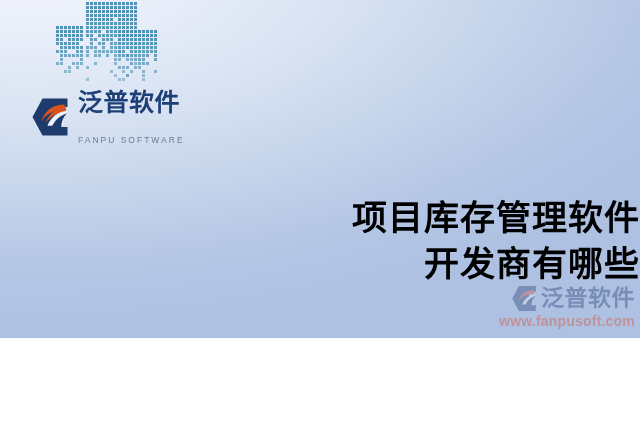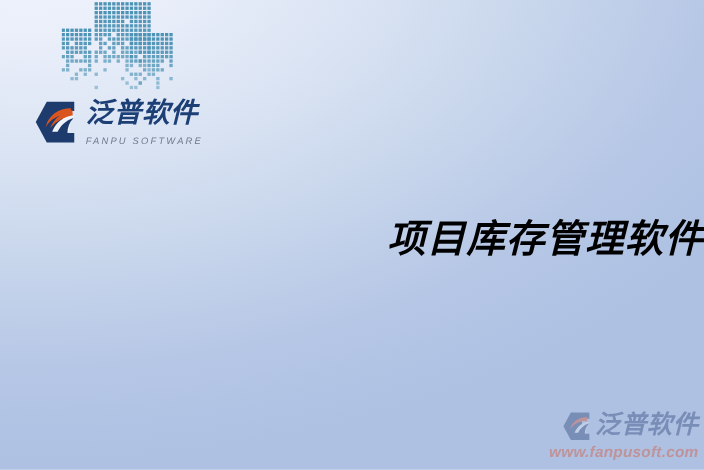--- a/index.html
+++ b/index.html
@@ -4,27 +4,26 @@
 <title>项目库存管理软件开发商有哪些</title>
 <style>
   html, body {
     margin: 0;
     padding: 0;
     background: #ffffff;
   }
   .poster {
     position: relative;
     width: 640px;
-    height: 427px;
+    height: 338px;
     overflow: hidden;
     font-family: "Liberation Sans", "DejaVu Sans", sans-serif;
     background-color: #b3c6e6;
     background-image:
       radial-gradient(120% 110% at 4% -12%, #f2f4fd 0%, #eaeffa 18%, #dce5f4 38%, #c9d7ec 60%, #b6c7e6 82%, #aec1e2 100%);
-    font-style: italic;
   }
 
   
   .skyline {
     position: absolute;
     left: 56px;
     top: 0px;
     width: 104px;
     height: 84px;
     pointer-events: none;
@@ -55,21 +54,21 @@
   .logo-cn {
     font-family: "DejaVu Sans", "Liberation Sans", sans-serif;
     font-size: 25px;
     font-weight: 700;
     line-height: 1.04;
     color: #1c3f76;
     letter-spacing: 0.5px;
     white-space: nowrap;
   }
   .logo-en {
-    margin-top: 8px;
+    margin-top: 20px;
     font-size: 8.5px;
     font-weight: 400;
     line-height: 1;
     color: #6e7b8c;
     letter-spacing: 2.0px;
     white-space: nowrap;
   }
 
   
   .headline {
@@ -457,20 +456,21 @@
       </svg>
     </span>
     <span class="logo-wordblock">
       <span class="logo-cn">泛普软件</span>
       <span class="logo-en">FANPU SOFTWARE</span>
     </span>
   </div>
 
   <h1 class="headline">
     <span class="line">项目库存管理软件</span>
+    <span class="line">开发商有哪些</span>
   </h1>
 
   <div class="watermark">
     <div class="wm-row">
       <span class="wm-mark">
         <svg width="26" height="27" viewBox="0 0 38 40" xmlns="http://www.w3.org/2000/svg">
           <path d="M11.5 1.5 L36.5 1.5 L36.5 10 L26.5 10 L26.5 30 L36.5 30 L36.5 38.5 L11.5 38.5 L1.5 20 Z" fill="#5a6f9e"></path>
           <path d="M33.5 7.5 C22 7.5 13 14 10.5 24.5 C16 15.5 25 12.5 33.5 13.5 Z" fill="#c9776e"></path>
           <path d="M36.5 13.8 C27.5 14.4 20.0 19.8 16.4 28.8 L32.0 28.8 C32.0 22.0 33.6 17.2 36.5 14.6 Z" fill="#ccd8ea"></path>
           <path d="M35.4 16.4 C28.6 18.6 23.4 23.4 20.6 30.6 L30.2 30.6 C30.4 24.6 32.2 20.0 35.4 17.0 Z" fill="#5a6f9e"></path>

